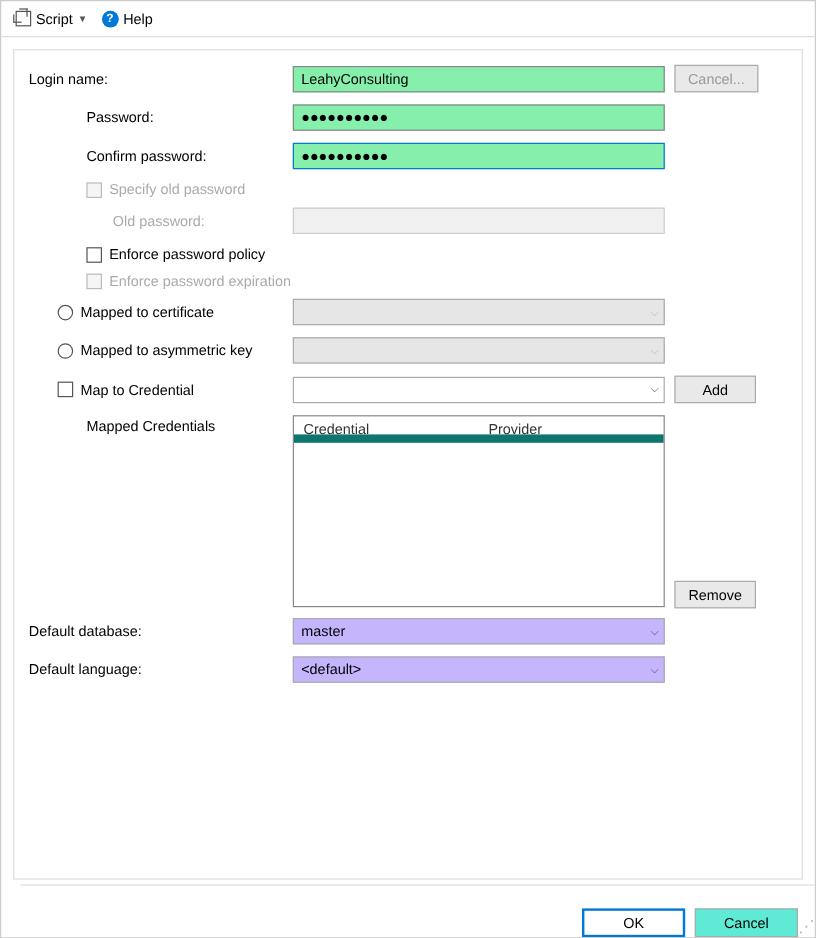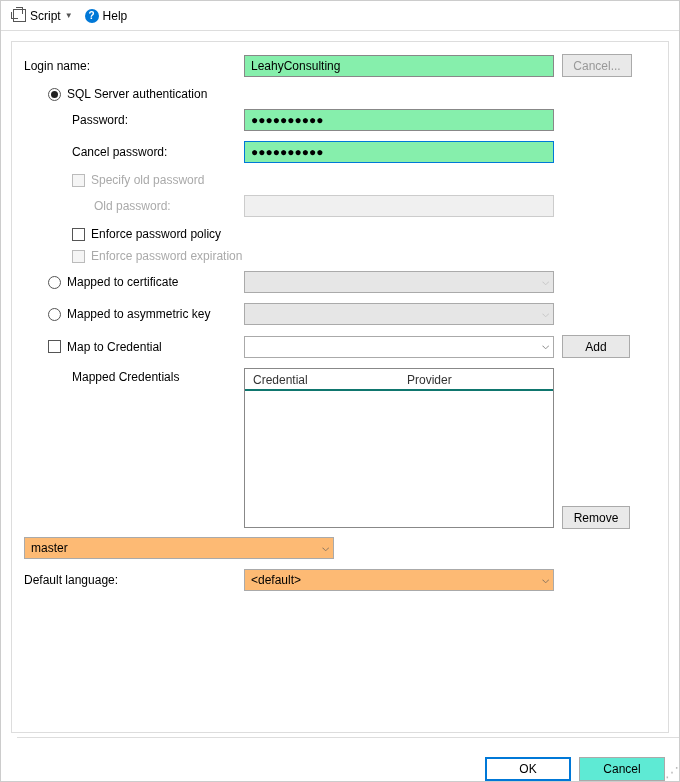--- a/index.html
+++ b/index.html
@@ -150,21 +150,21 @@
       border-color: #bbb;
       background: #f5f5f5;
     }
     .disabled-text {
       color: #aaa;
     }
     .combo {
       width: 310px;
       height: 22px;
       border: 1px solid #aaa;
-      background: #fdba74;
+      background: #c4b5fd;
       display: flex;
       align-items: center;
       justify-content: space-between;
       padding: 0 4px 0 6px;
     }
     .combo.white {
       background: #fff;
     }
     .combo.disabled {
       background: #e6e6e6;
@@ -184,21 +184,21 @@
     }
     .cred-table {
       width: 310px;
       height: 160px;
       border: 1px solid #888;
       background: #fff;
     }
     .cred-header {
       display: flex;
       height: 22px;
-      border-bottom: 2px solid #0f766e;
+      border-bottom: 7px solid #0f766e;
     }
     .cred-header-cell {
       flex: 1;
       padding: 4px 8px;
       color: #333;
     }
     .side-buttons {
       display: flex;
       flex-direction: column;
       margin-left: 8px;
@@ -286,34 +286,30 @@
 
   <div class="row">
     <div class="label-col">Login name:</div>
     <div class="input-col">
       <input type="text" value="LeahyConsulting" style="">
       <button class="btn" disabled="">Cancel...</button>
     </div>
   </div>
 
 
-  <div class="radio-row indent1">
-    <span class="radio selected"></span>
-    <span>SQL Server authentication</span>
-  </div>
 
   <div class="row">
     <div class="label-col indent2">Password:</div>
     <div class="input-col">
       <input type="text" value="●●●●●●●●●●" style="">
     </div>
   </div>
 
   <div class="row">
-    <div class="label-col indent2">Cancel password:</div>
+    <div class="label-col indent2">Confirm password:</div>
     <div class="input-col">
       <input type="text" class="active" value="●●●●●●●●●●" style="">
     </div>
   </div>
 
   <div class="check-row indent2">
     <span class="checkbox disabled"></span>
     <span class="disabled-text">Specify old password</span>
   </div>
 
@@ -385,20 +381,21 @@
         </div>
       </div>
       <div class="side-buttons">
         <div style="height:138px;"></div>
         <button class="btn" style="min-width:68px;">Remove</button>
       </div>
     </div>
   </div>
 
   <div class="row" style="margin-top:6px;">
+    <div class="label-col">Default database:</div>
     <div class="input-col">
       <div class="combo">
         <span>master</span>
         <span class="combo-arrow">⌵</span>
       </div>
     </div>
   </div>
 
   <div class="row" style="margin-bottom:0;">
     <div class="label-col">Default language:</div>

